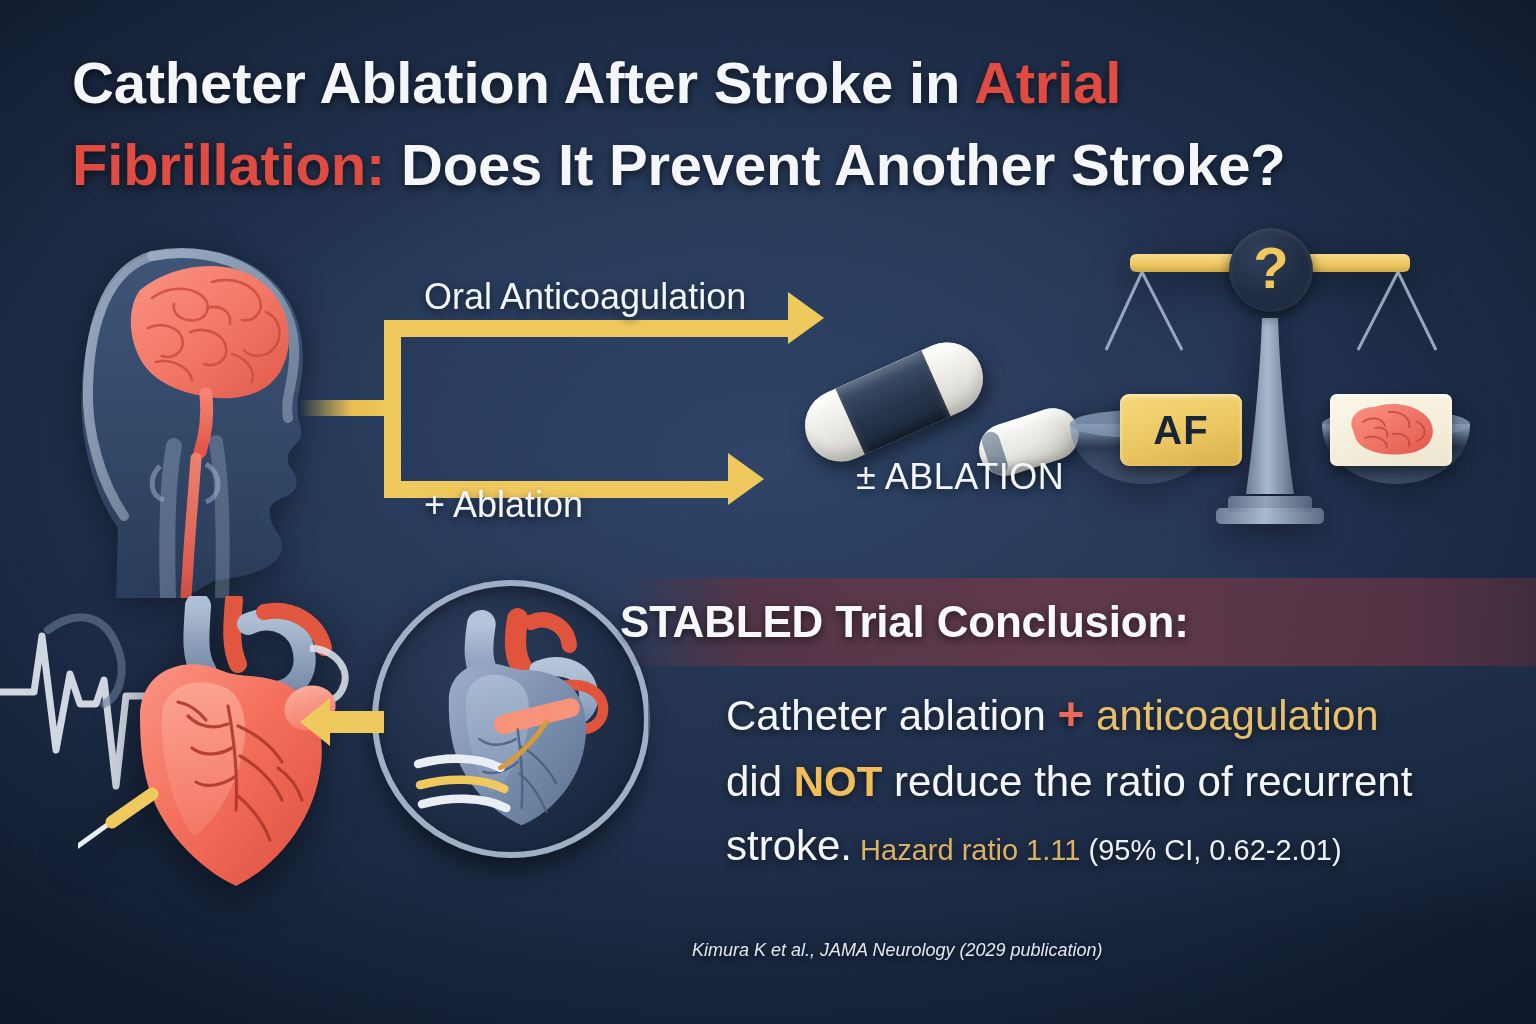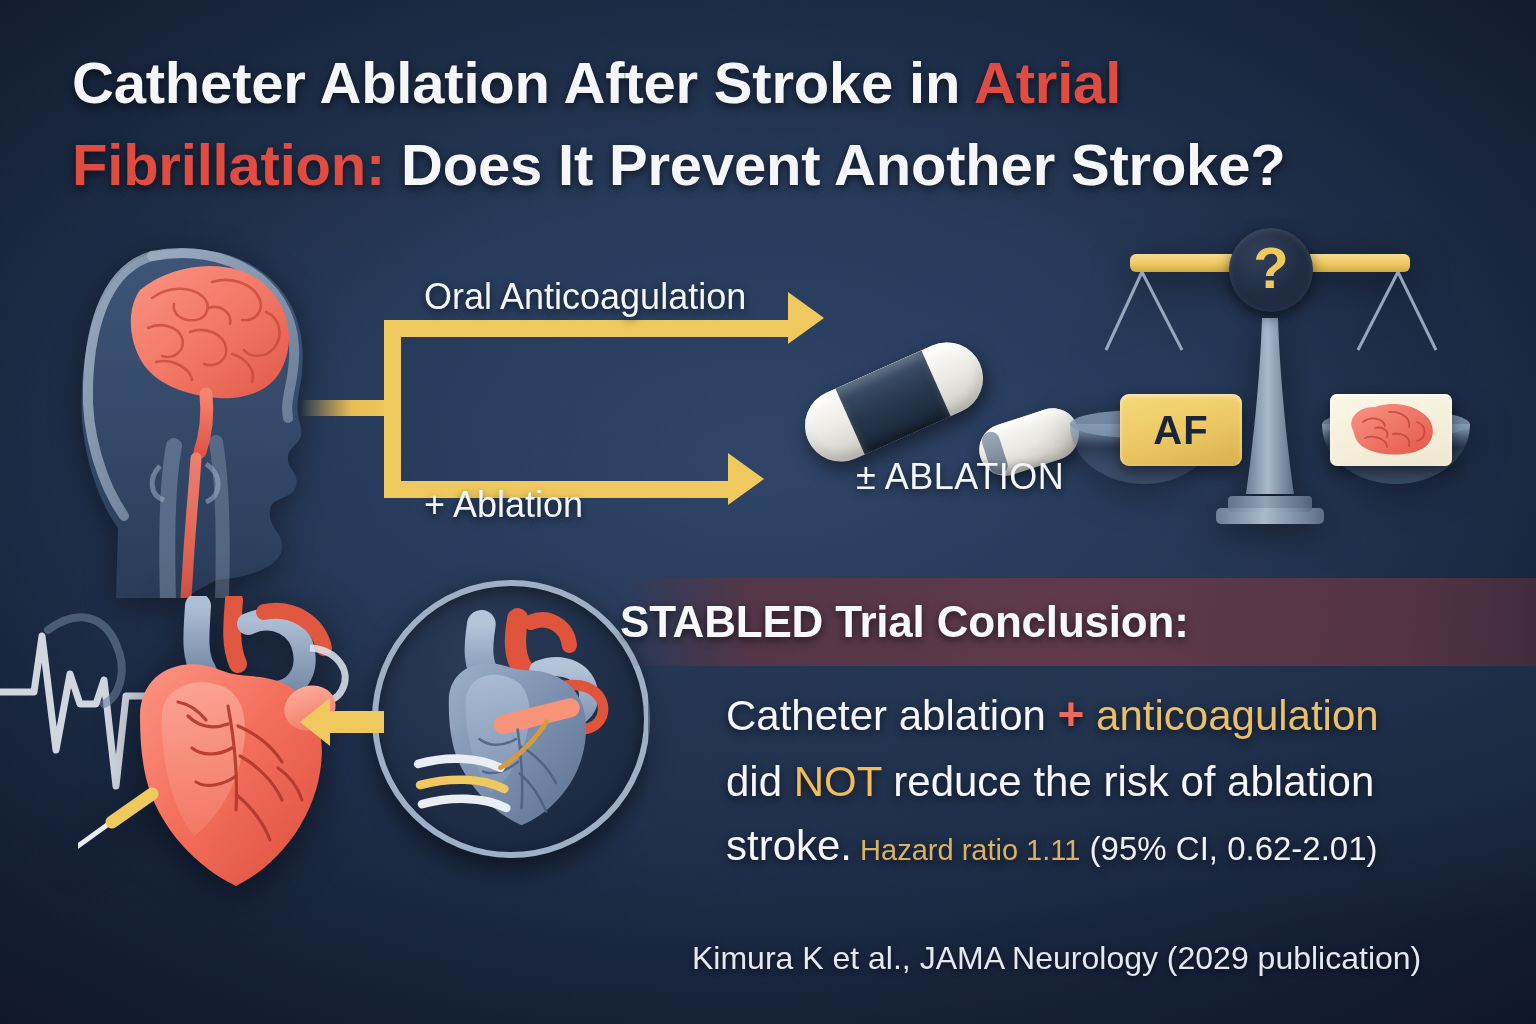--- a/index.html
+++ b/index.html
@@ -139,28 +139,28 @@
   #concl {
     left:648px; top:666px; width:916px; height:260px; z-index:7;
     background:linear-gradient(180deg, rgba(36,52,80,.60) 0%, rgba(32,47,74,.45) 55%, rgba(28,42,66,0) 100%);
     padding:14px 26px 0 78px;
   }
   .cline {
     font-size:42px; line-height:1.52; color:#f3f6fa; white-space:nowrap;
     text-shadow:0 3px 8px rgba(0,0,0,.62);
   }
   .gold { color:#e8c06a; }
-  .gold-b { color:#f0bd5a; font-weight:normal; }
+  .gold-b { color:#f0bd5a; font-weight:bold; }
   .plus { color:#ec6a5c; font-weight:bold; font-size:46px; }
   .hr-small { font-size:29px; color:#d9b266;margin-top:8px; }
-  .hr-white { font-size:33px; color:#eef2f7; }
+  .hr-white { font-size:29px; color:#eef2f7; }
 
   #cite {
     left:692px; top:940px; z-index:8;
-    font-size:32px; color:#e3e9f2; text-shadow:0 2px 6px rgba(0,0,0,.6);
+    font-size:18px; color:#e3e9f2; text-shadow:0 2px 6px rgba(0,0,0,.6);font-style:italic;
   }
 </style>
 </head>
 <body>
 
 <div id="poster">
 
   <div id="title" class="layer">
     <span class="tline"><span>Catheter Ablation After Stroke in </span><span class="red">Atrial</span></span>
     <span class="tline"><span class="red">Fibrillation:</span><span> Does It Prevent Another Stroke?</span></span>
@@ -409,19 +409,19 @@
       <path d="M128 190 C150 176 166 158 176 142" stroke="#d89a3a" stroke-width="5" fill="none" stroke-linecap="round"></path>
     </svg>
   </div>
 
   <div id="band" class="layer">
     <div id="band-text">STABLED Trial Conclusion:</div>
   </div>
 
   <div id="concl" class="layer">
     <div class="cline"><span>Catheter ablation </span><span class="plus">+</span><span class="gold"> anticoagulation</span></div>
-    <div class="cline"><span>did </span><span class="gold-b">NOT</span><span> reduce the risk of ablation</span></div>
+    <div class="cline"><span>did </span><span class="gold-b">NOT</span><span> reduce the ratio of recurrent</span></div>
     <div class="cline"><span style="font-weight:normal">stroke.</span><span class="hr-small"> Hazard ratio 1.11</span><span class="hr-white"> (95% CI, 0.62-2.01)</span></div>
   </div>
 
   <div id="cite" class="layer">Kimura K et al., JAMA Neurology (2029 publication)</div>
 
 </div>
 
 </body></html>

